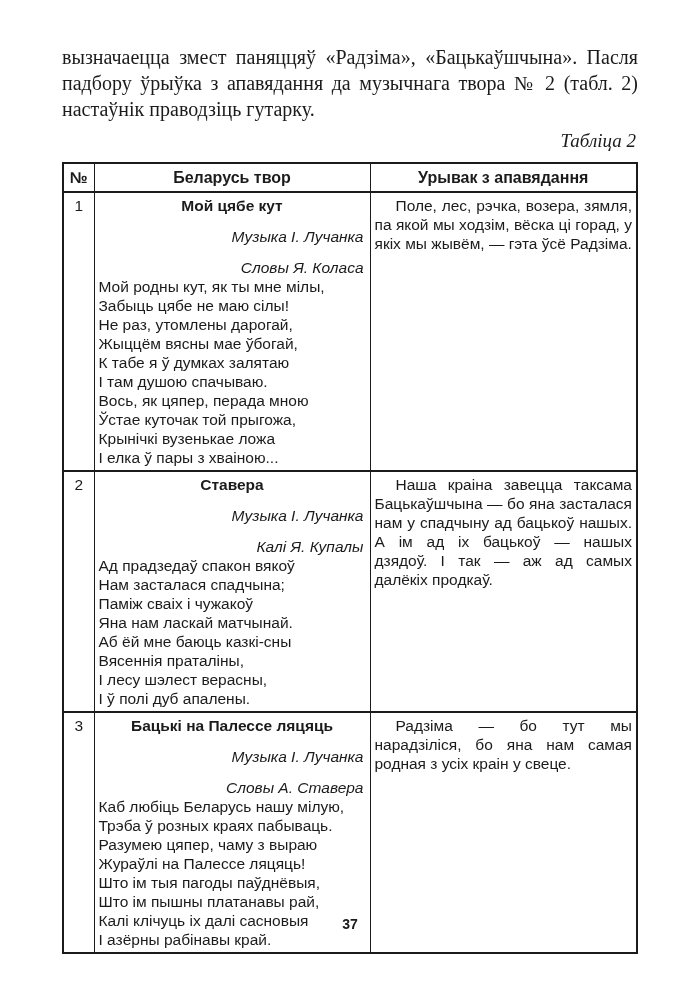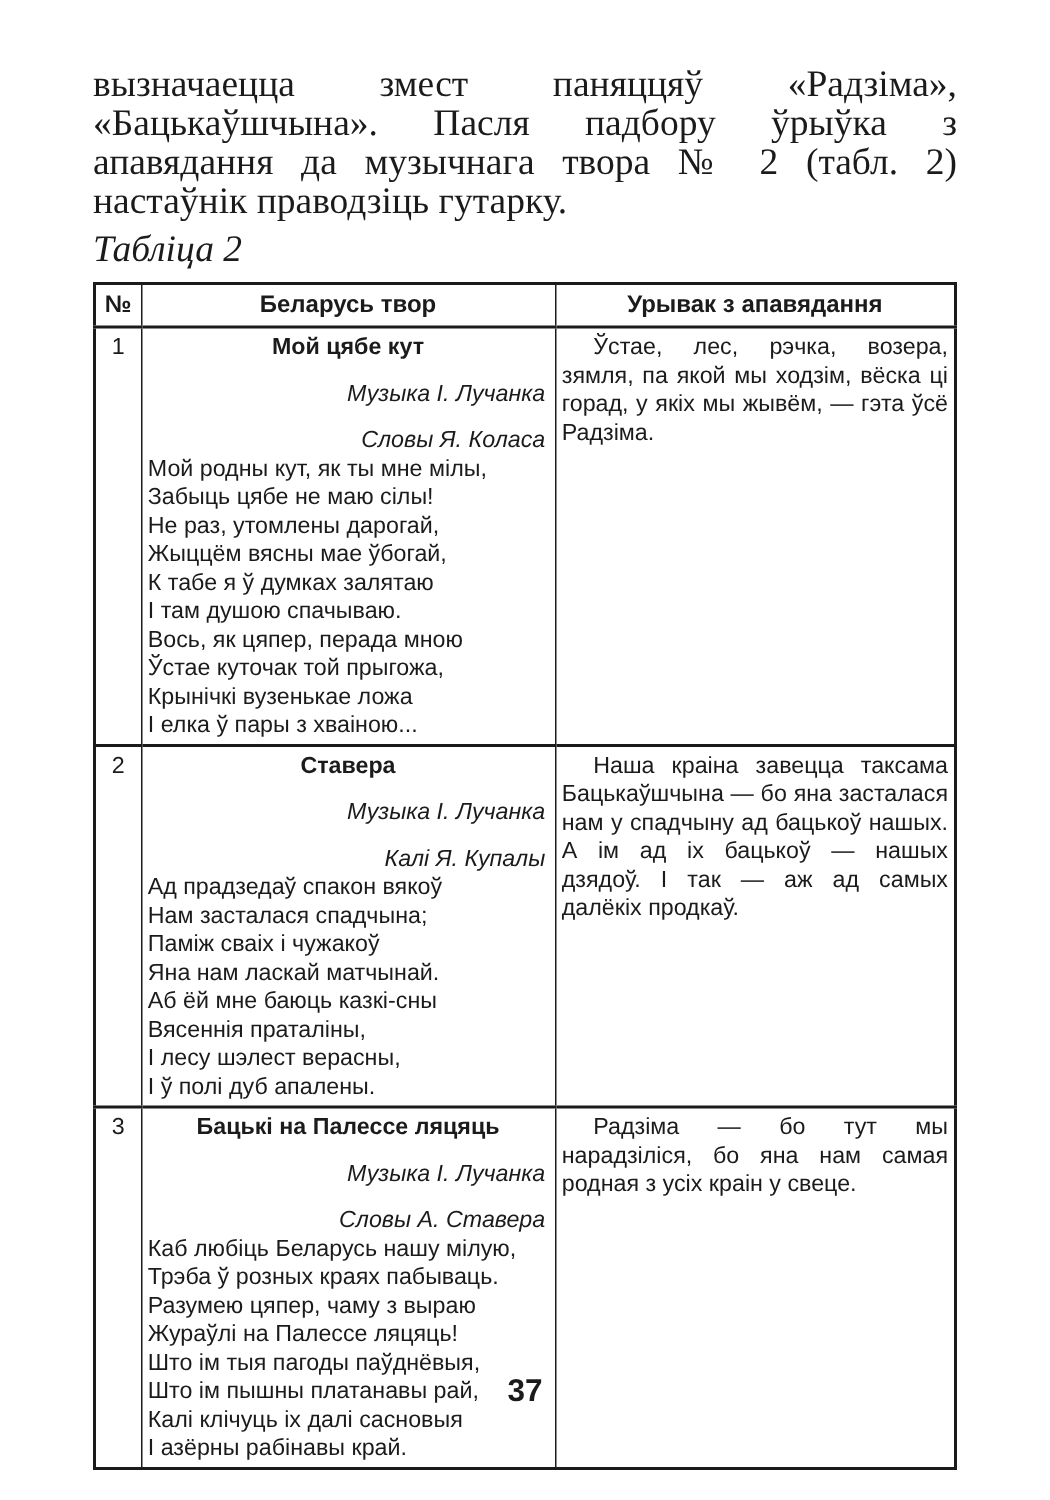--- a/index.html
+++ b/index.html
@@ -14,29 +14,30 @@
     box-sizing: border-box;
     width: 700px;
     height: 1000px;
     padding: 44px 62px 0 62px;
     color: #1b1b1b;
     font-family: "Liberation Serif", "DejaVu Serif", serif;
     position: relative;
   }
   .intro {
     margin: 0;
-    font-size: 25px;
+    font-size: 20px;
     line-height: 26px;
     text-align: justify;
   }
   .caption {
     margin: 7px 2px 9px 0;
-    font-size: 25px;
+    font-size: 19px;
     line-height: 24px;
     font-style: italic;
+    text-align: right;
     font-family: Liberation Serif, serif;
   }
   table.songs {
     width: 100%;
     border-collapse: collapse;
     table-layout: fixed;
     font-family: "Liberation Sans", "DejaVu Sans", sans-serif;
     font-size: 15.5px;
     line-height: 19px;
     color: #1b1b1b;
@@ -91,21 +92,21 @@
     text-indent: 27px;
   }
   .closing .answer { font-style: italic; }
   .page-number {
     position: absolute;
     left: 0;
     right: 0;
     top: 916px;
     text-align: center;
     font-family: "Liberation Sans", "DejaVu Sans", sans-serif;
-    font-size: 21px;
+    font-size: 14px;
     font-weight: bold;
   }
 </style>
 </head>
 <body>
 
 <div class="page">
 
   <p class="intro">вызначаецца змест паняццяў «Радзіма», «Бацькаўшчына». Пасля падбору ўрыўка з апавядання да музычнага твора № 2 (табл. 2) настаўнік праводзіць гутарку.</p>
 
@@ -135,21 +136,21 @@
 Забыць цябе не маю сілы!
 Не раз, утомлены дарогай,
 Жыццём вясны мае ўбогай,
 К табе я ў думках залятаю
 І там душою спачываю.
 Вось, як цяпер, перада мною
 Ўстае куточак той прыгожа,
 Крынічкі вузенькае ложа
 І елка ў пары з хваіною...</div>
         </td>
-        <td class="excerpt">Ўстае, лес, рэчка, возера, зямля, па якой мы ходзім, вёска ці горад, у якіх мы жывём, — гэта ўсё Радзіма.</td>
+        <td class="excerpt">Поле, лес, рэчка, возера, зямля, па якой мы ходзім, вёска ці горад, у якіх мы жывём, — гэта ўсё Радзіма.</td>
       </tr>
       <tr>
         <td class="num">2</td>
         <td class="song">
           <div class="song-title">Ставера</div>
           <div class="song-credit">Музыка І. Лучанка</div>
           <div class="song-credit">Калі Я. Купалы</div>
           <div class="poem">Ад прадзедаў спакон вякоў
 Нам засталася спадчына;
 Паміж сваіх і чужакоў

